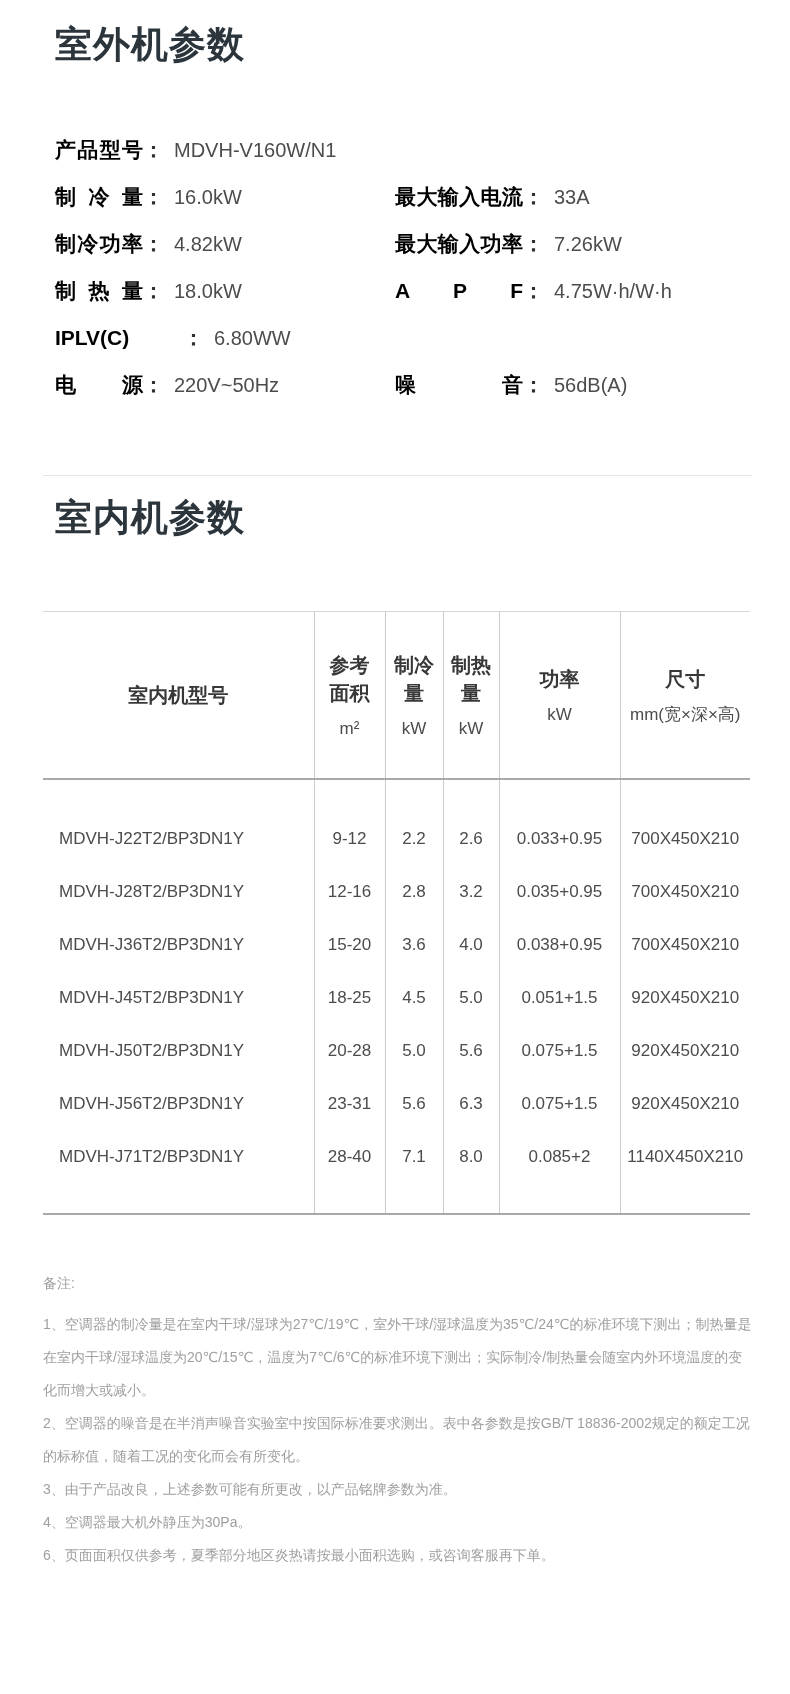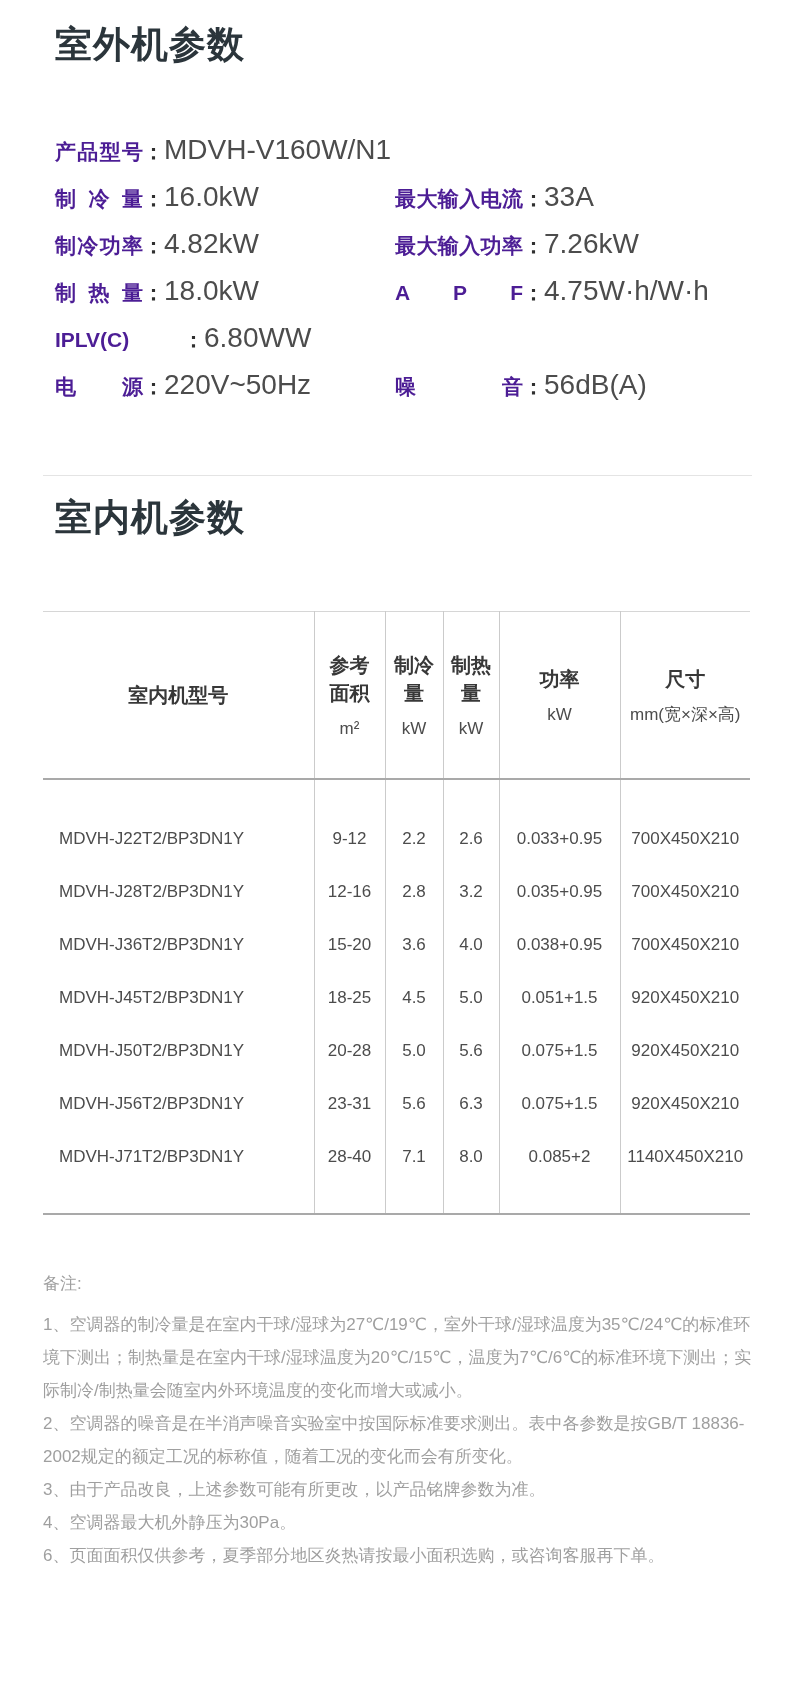--- a/index.html
+++ b/index.html
@@ -29,25 +29,25 @@
     align-items:center;
   }
   .spec { white-space:nowrap; }
   .spec .k {
     display:inline-block;
     width:88px;
     text-align:justify;
     text-align-last:justify;
     font-size:21px;
     font-weight:bold;
-    color:#4c1d95;
+    color:#000000;
   }
   .spec.right .k { width:128px; }
   .spec .colon { font-size:21px; font-weight:bold; color:#2f2f2f; }
-  .spec .v { font-size:28px; color:#4c4c4c; }
+  .spec .v { font-size:20px; color:#4c4c4c; margin-left:10px; }
   
   .divider {
     border:none;
     border-top:1px solid #e4e4e4;
     margin:66px 0 0 0;
   }
   .indoor-title { margin-top:21px; }
   
   .table-wrap { margin-top:72px; }
   table.spec-table {
@@ -88,21 +88,21 @@
   table.spec-table tbody td.col-model {
     text-align:left;
     padding-left:16px;
   }
   table.spec-table tbody tr:first-child td { padding-top:32px; }
   table.spec-table tbody tr:last-child td { padding-bottom:30px; }
   
   .notes {
     margin-top:52px;
     width:712px;
-    font-size:17px;
+    font-size:14px;
     line-height:33px;
     color:#9f9f9f;
   }
   .notes .heading { display:block; margin-bottom:8px; }
   .notes p { margin:0; }
 </style>
 </head>
 <body>
 
 <div class="page">

